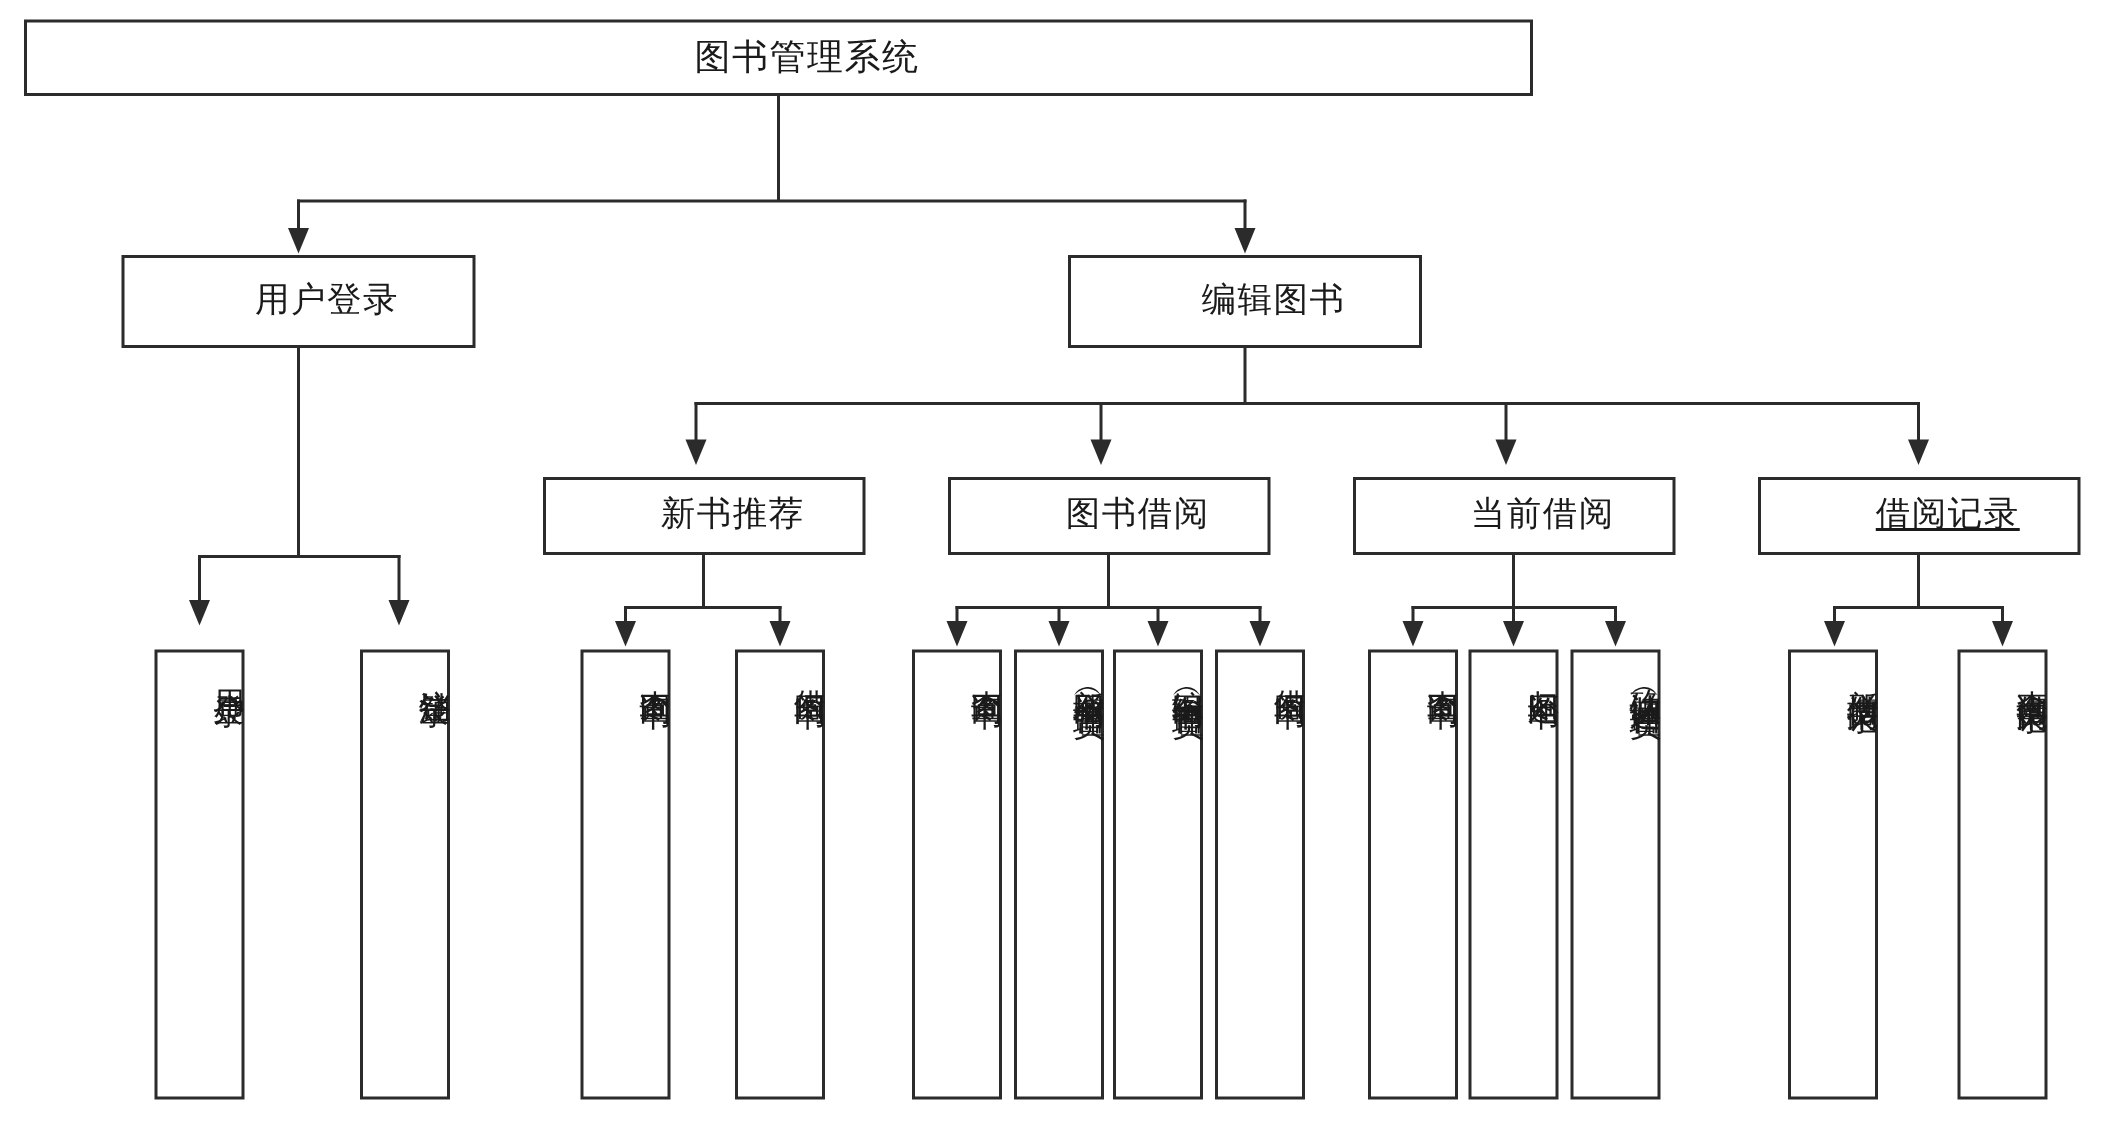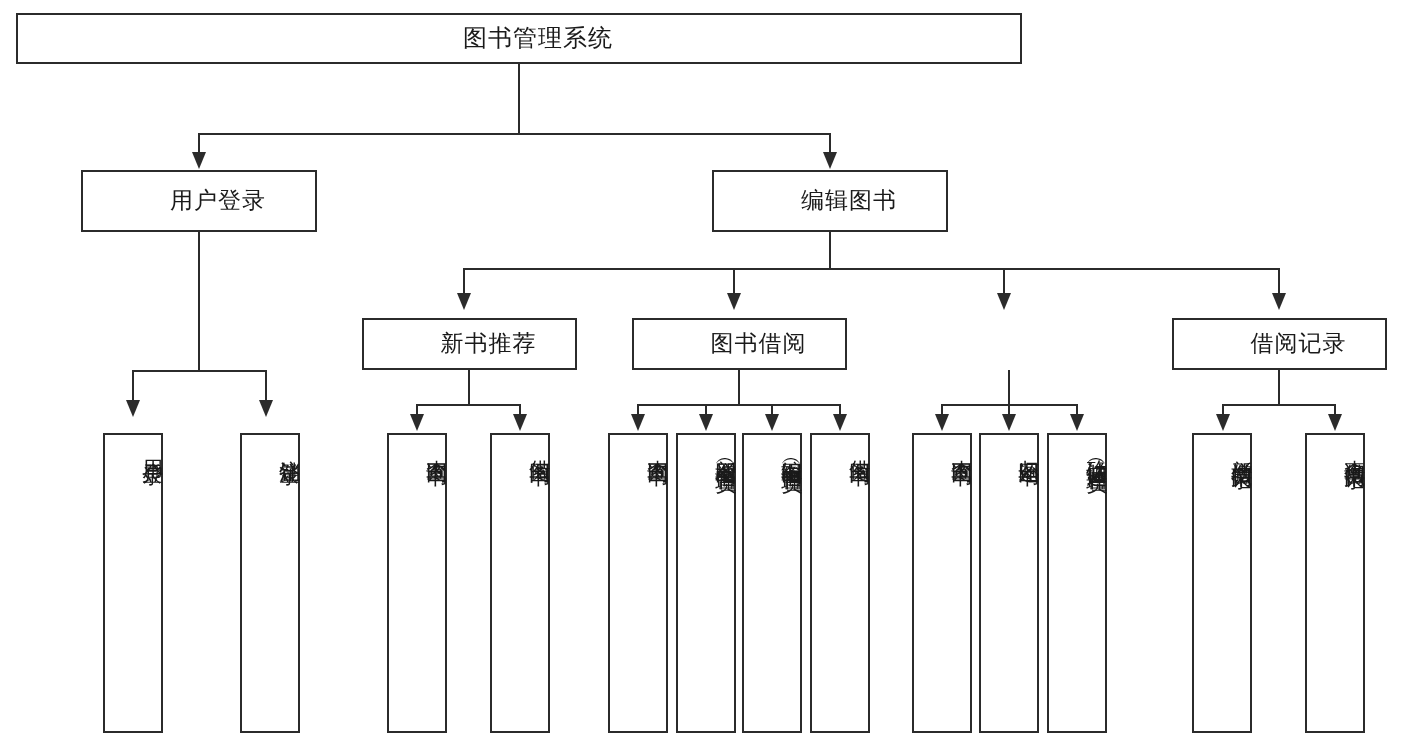--- a/index.html
+++ b/index.html
@@ -121,21 +121,24 @@
   <div class="arrow" style="left:727px;top:293px;"></div>
   <div class="arrow" style="left:997px;top:293px;"></div>
   <div class="arrow" style="left:1272px;top:293px;"></div>
 
   <div class="node h" style="left:362px;top:318px;width:215px;height:52px;">
     <span>新书推荐</span>
   </div>
   <div class="node h" style="left:632px;top:318px;width:215px;height:52px;">
     <span>图书借阅</span>
   </div>
-  <div class="node h" style="left:1172px;top:318px;width:215px;height:52px;">
+  <div class="node h" style="left:902px;top:318px;width:215px;height:52px;">
+    <span>当前借阅</span>
+  </div>
+  <div class="node h" style="left:1172px;top:318px;width:215px;height:52px;text-decoration:underline;">
     <span>借阅记录</span>
   </div>
 
   <div class="ln v" style="left:468px;top:370px;width:2px;height:36px;"></div>
   <div class="ln h" style="left:416px;top:404px;width:105px;height:2px;"></div>
   <div class="ln v" style="left:416px;top:404px;width:2px;height:14px;"></div>
   <div class="ln v" style="left:519px;top:404px;width:2px;height:14px;"></div>
   <div class="arrow" style="left:410px;top:414px;"></div>
   <div class="arrow" style="left:513px;top:414px;"></div>
 

